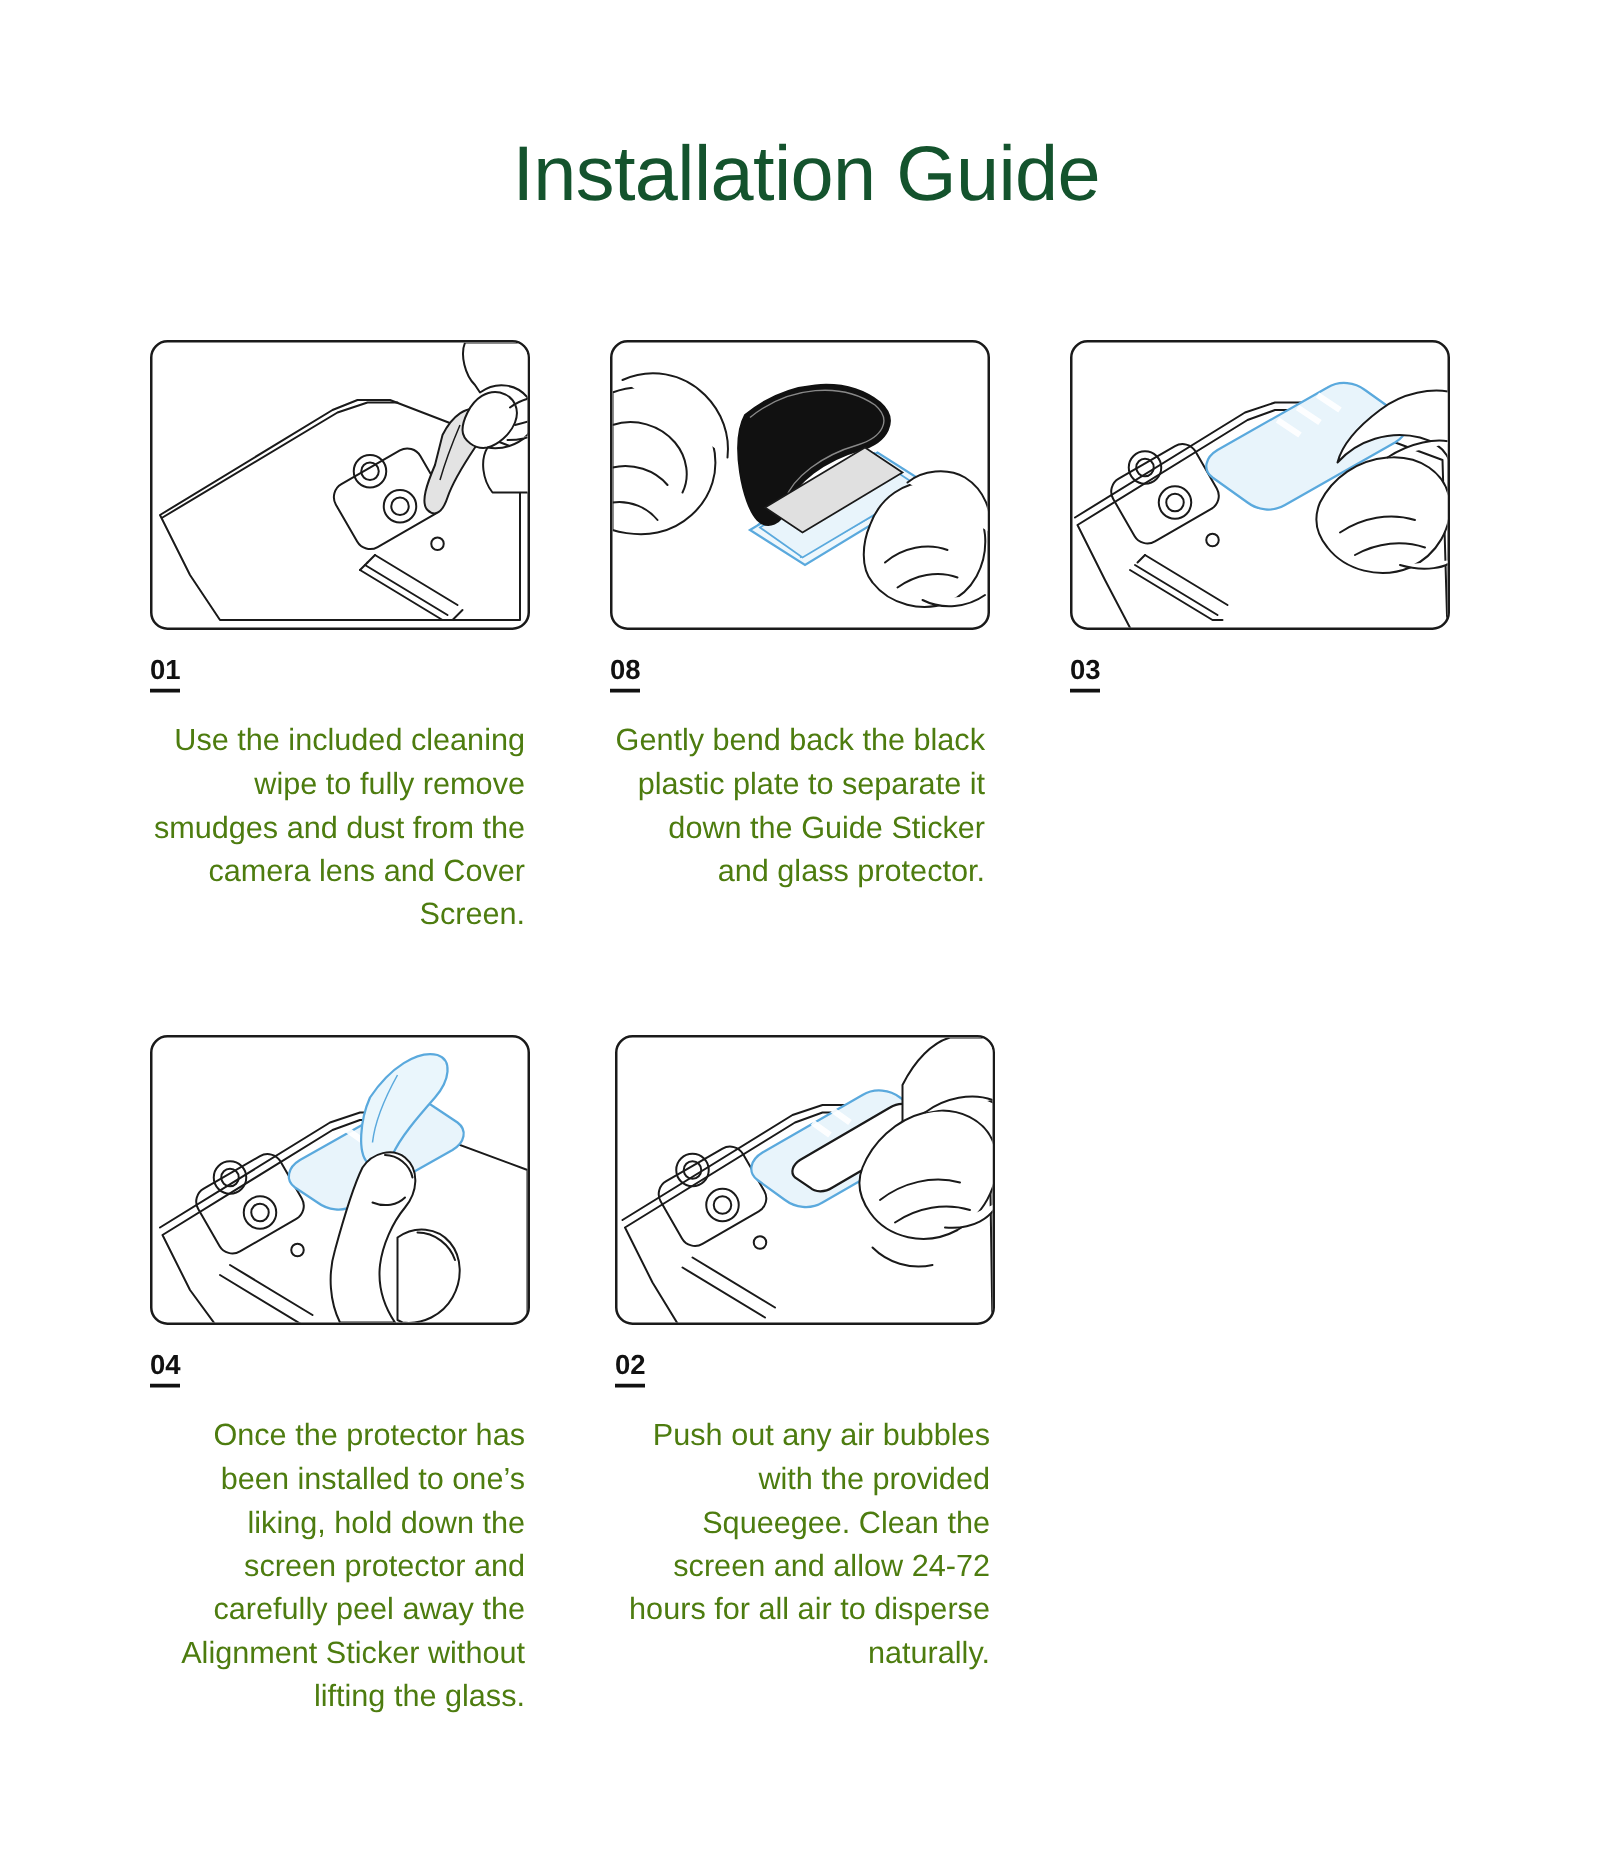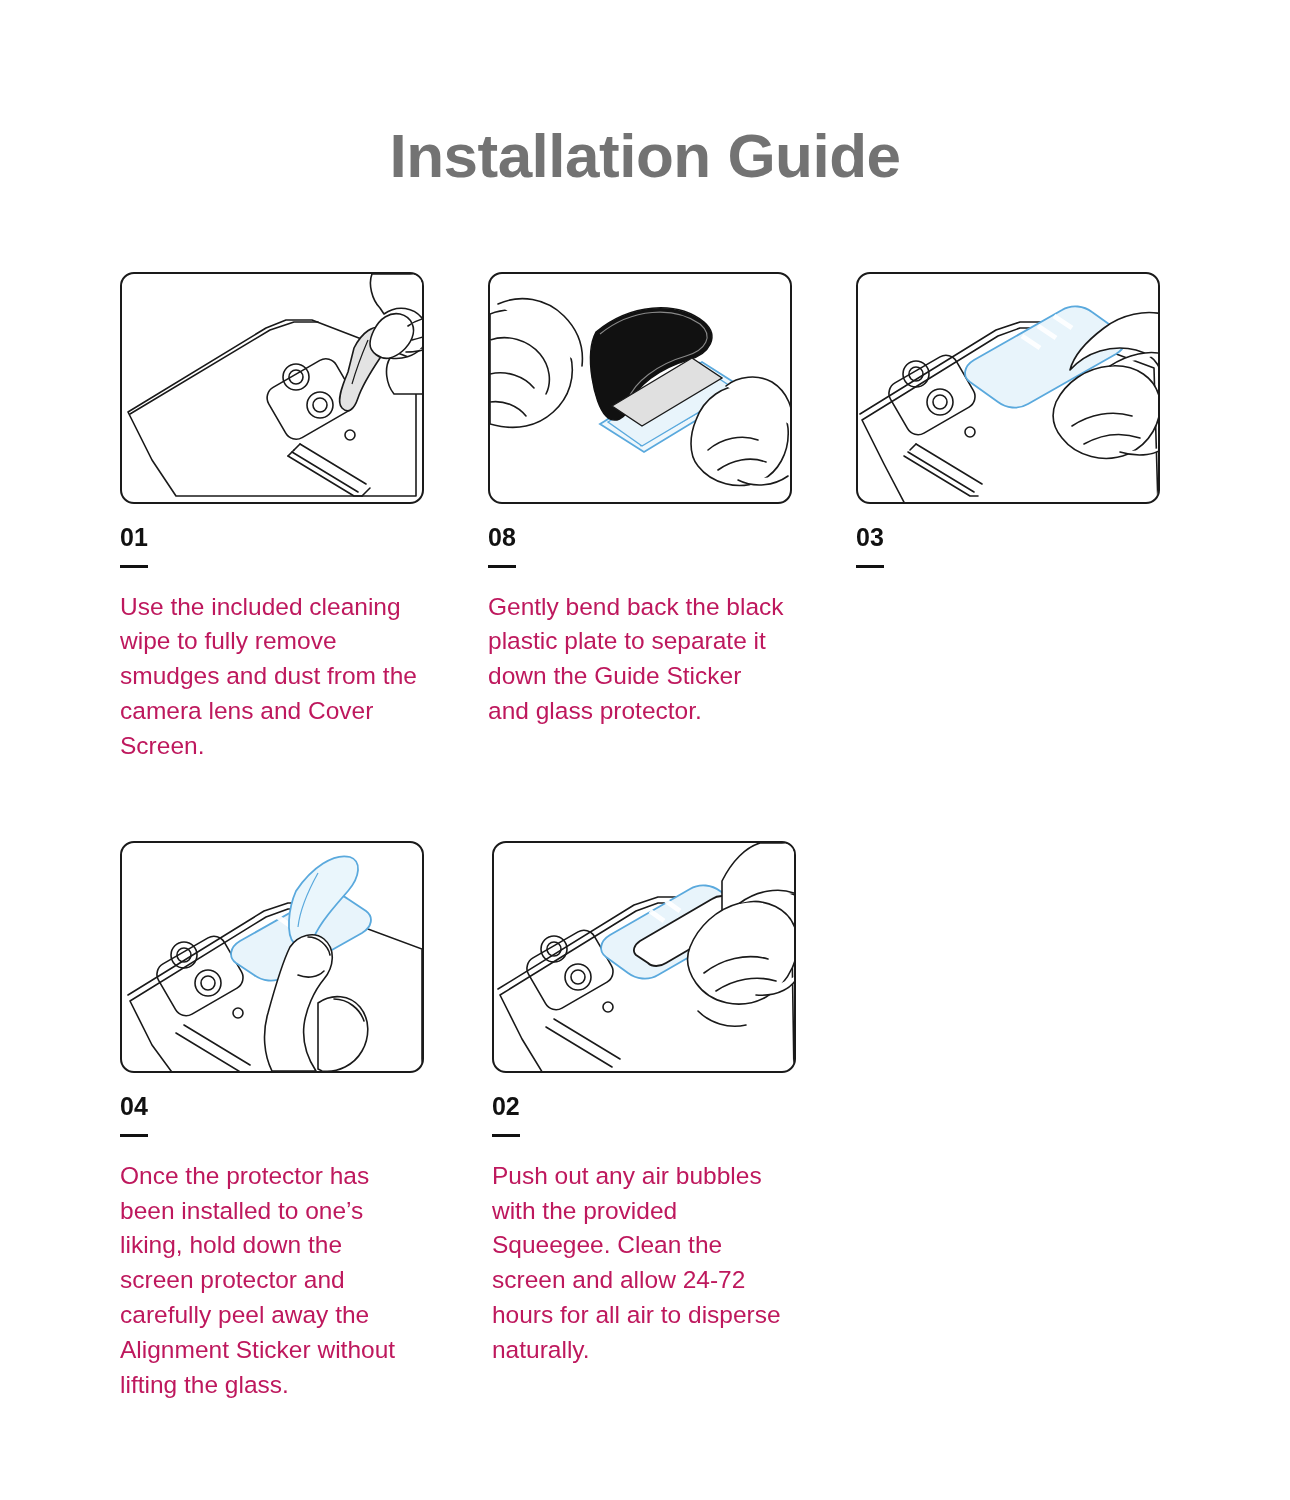--- a/index.html
+++ b/index.html
@@ -20,24 +20,23 @@
     width: 1290px;
     height: 1500px;
   }
   .title {
     position: absolute;
     left: 0;
     top: 104px;
     width: 1290px;
     text-align: center;
     font-size: 62px;
-    font-weight: bold;
+    font-weight: normal;
     letter-spacing: -0.5px;
-    color: #737373;
-    margin-top: 16px;
+    color: #14532d;
   }
   .grid {
     position: absolute;
     left: 120px;
     top: 272px;
     width: 1060px;
   }
   .row {
     display: flex;
     flex-direction: row;
@@ -62,34 +61,35 @@
     box-sizing: border-box;
     overflow: hidden;
     background: #ffffff;
     position: relative;
   }
   .thumb svg {
     display: block;
   }
   .stepnum {
     margin-top: 20px;
-    font-size: 25px;
+    font-size: 22px;
     font-weight: bold;
     color: #111111;
     display: inline-block;
     border-bottom: 3px solid #111111;
-    padding-bottom: 13px;
+    padding-bottom: 3px;
     line-height: 1.1;
   }
   .steptext {
     margin-top: 22px;
     font-size: 24.5px;
     line-height: 1.42;
-    color: #be185d;
+    color: #4d7c0f;
     width: 300px;
+    text-align: right;
   }
   .cell.c3 .steptext { width: 292px; }
 </style>
 </head>
 <body>
 
 <div class="page">
 
   <div class="title">Installation Guide</div>
 

